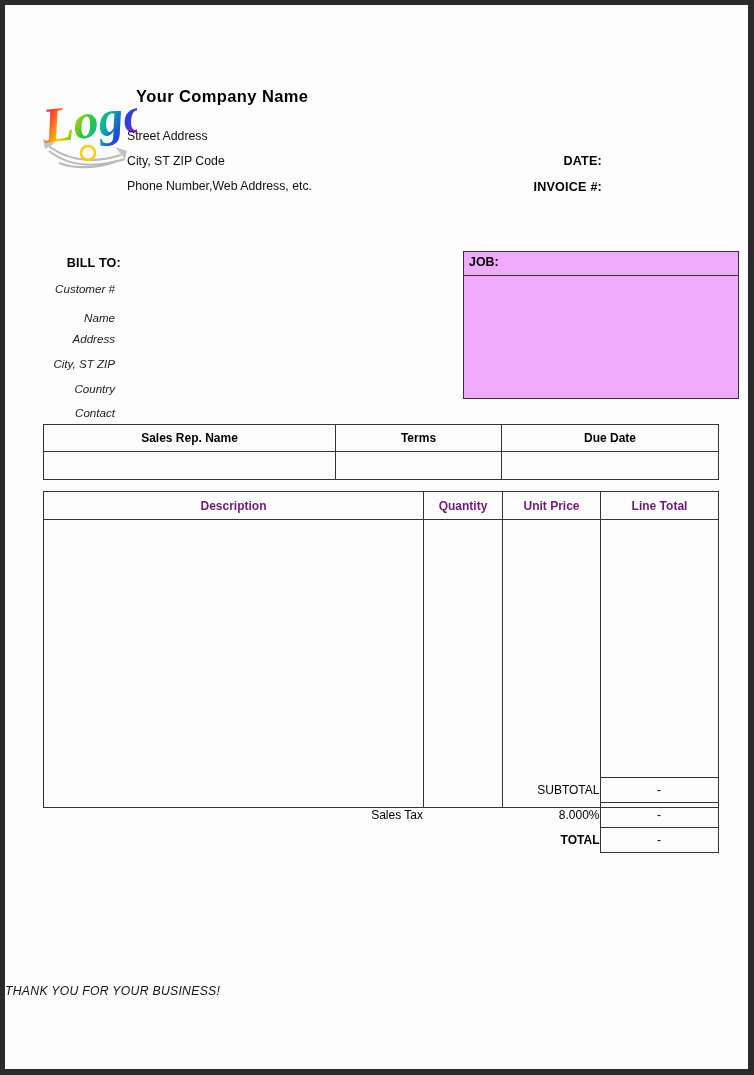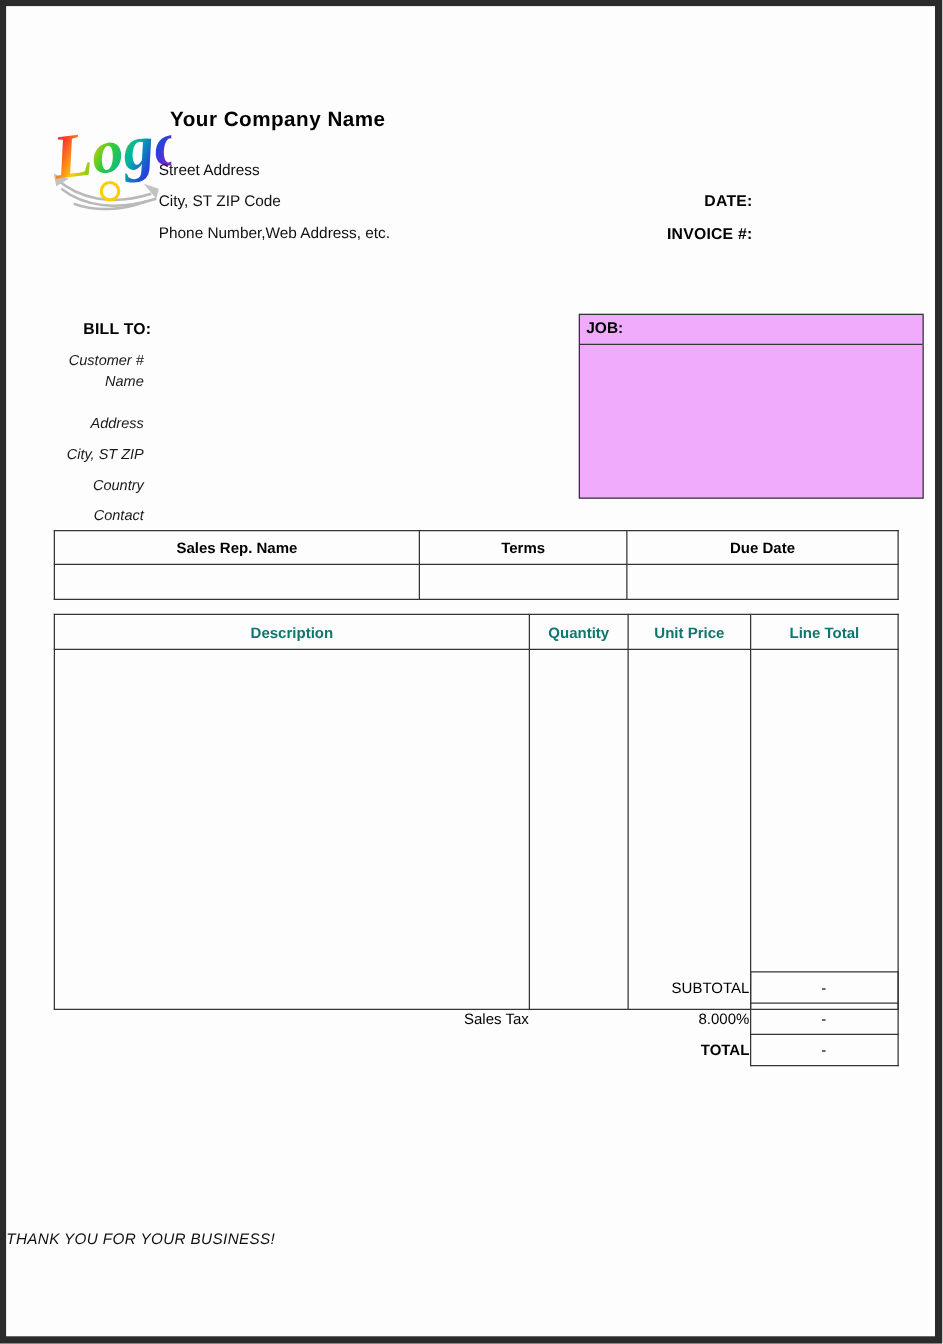--- a/index.html
+++ b/index.html
@@ -95,21 +95,21 @@
   .bill-line {
     position: absolute;
     left: 0px;
     width: 110px;
     text-align: right;
     font-style: italic;
     font-size: 11.6px;
     color: #1a1a1a;
   }
   #bill-line-0 { top: 277px; }
-  #bill-line-1 { top: 294px; }
+  #bill-line-1 { top: 306px; }
   #bill-line-2 { top: 327px; }
   #bill-line-3 { top: 352px; }
   #bill-line-4 { top: 377px; }
   #bill-line-5 { top: 401px; }
 
   
   #job-box {
     position: absolute;
     left: 458px;
     top: 246px;
@@ -159,21 +159,21 @@
     width: 675px;
     border-collapse: collapse;
     table-layout: fixed;
   }
   #items-table th {
     border: 1.5px solid #343434;
     height: 25px;
     font-size: 12px;
     font-weight: bold;
     text-align: center;
-    color: #0f766e;
+    color: #701a75;
   }
   #items-table td.body-cell {
     border: 1.5px solid #343434;
     border-top: none;
     height: 285px;
     vertical-align: top;
   }
 
   
   #totals-table {

